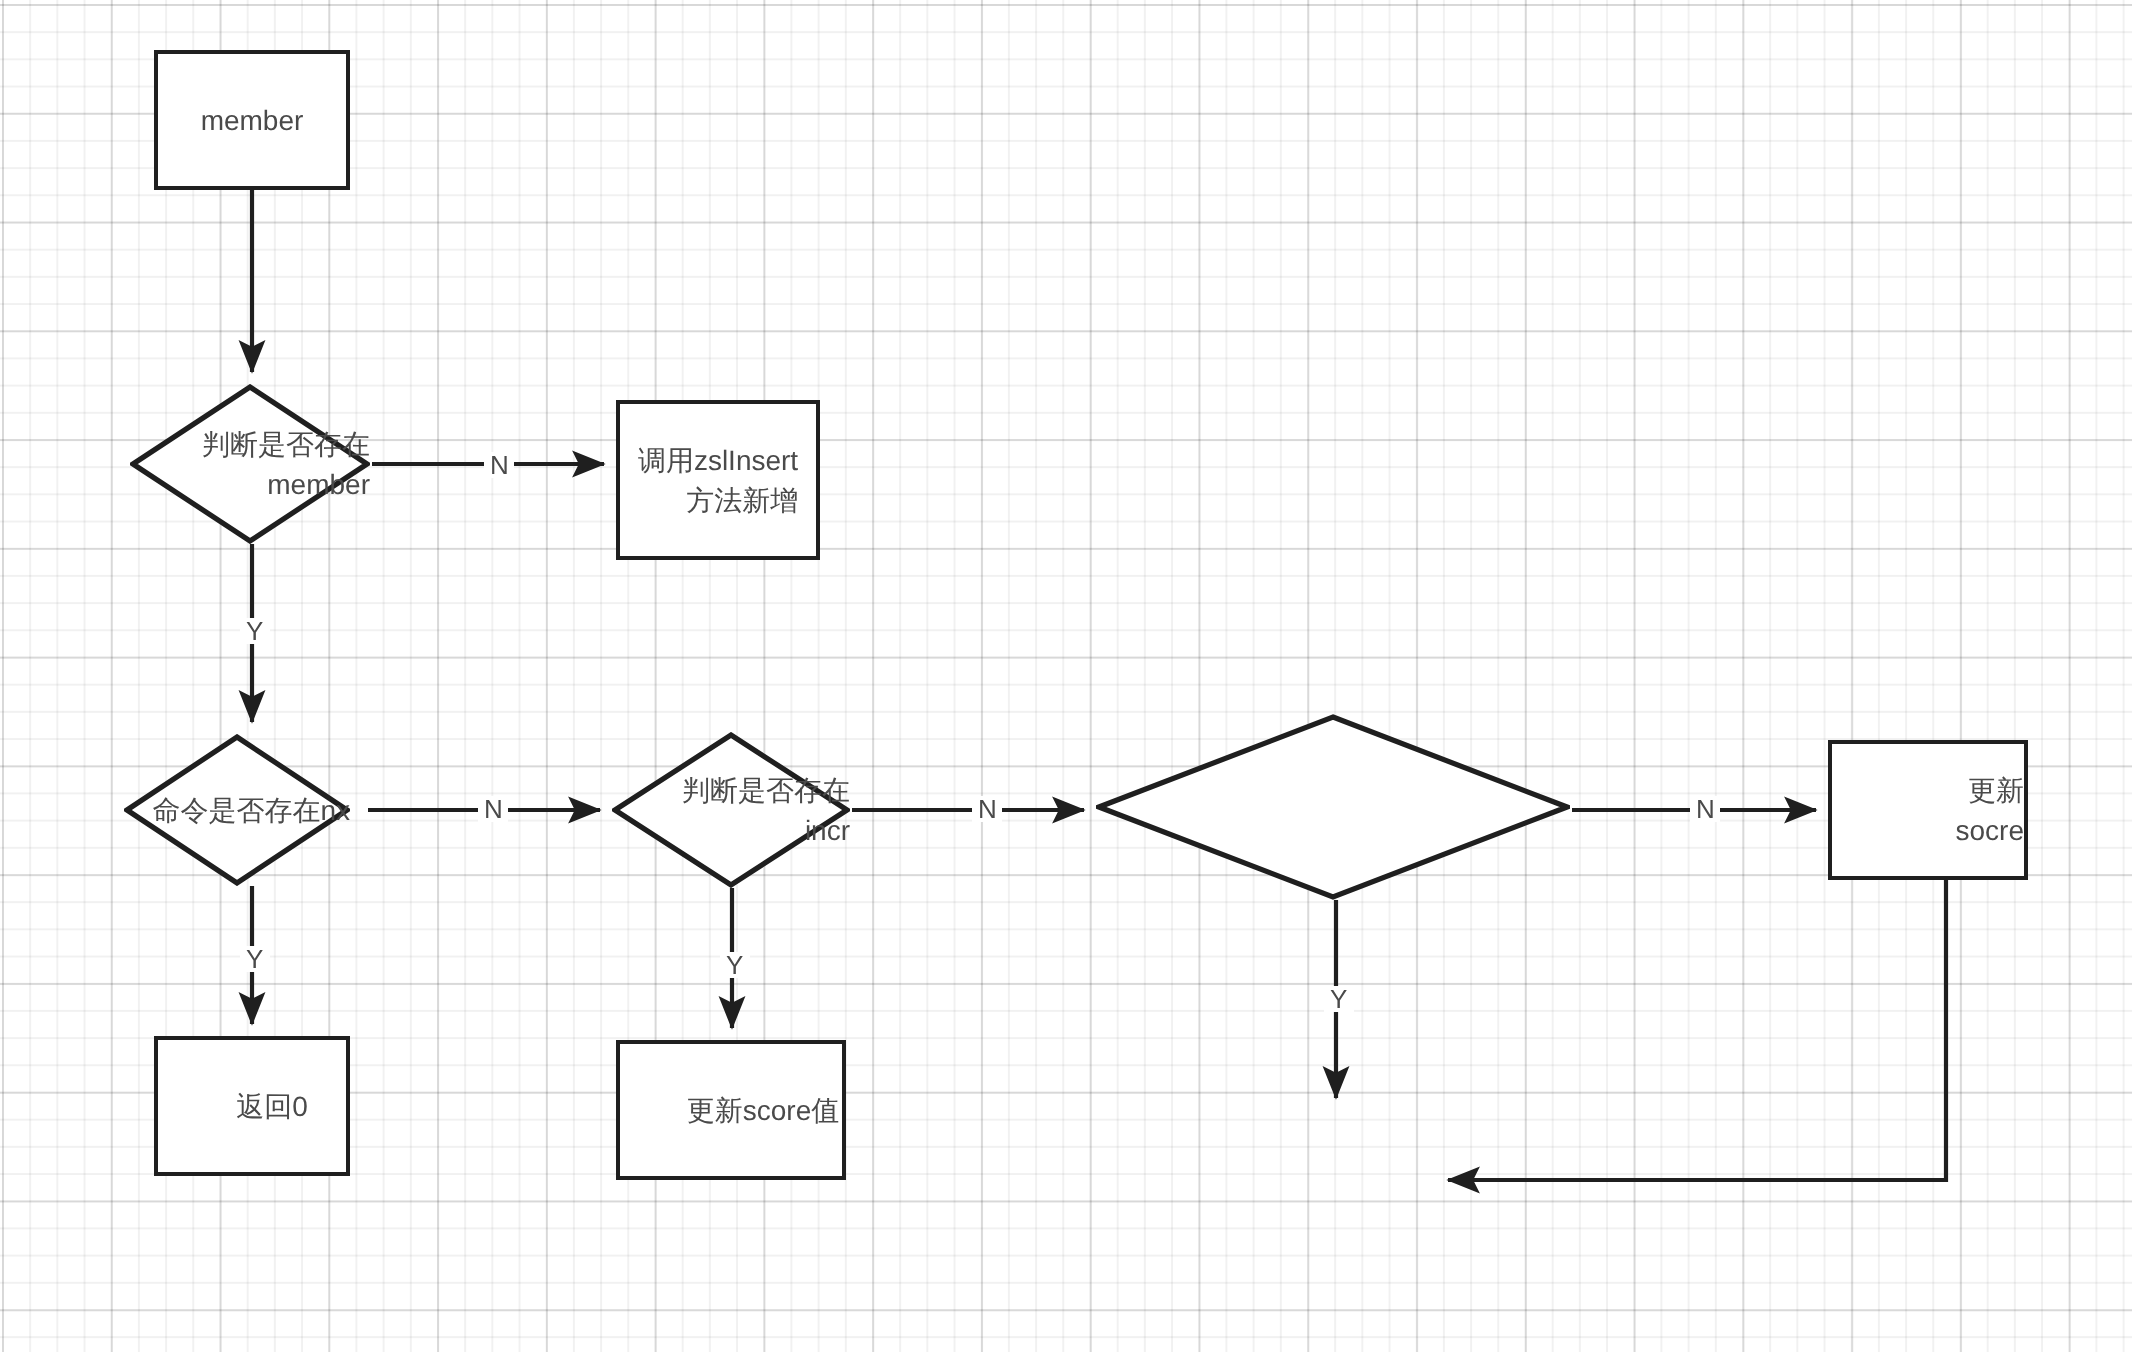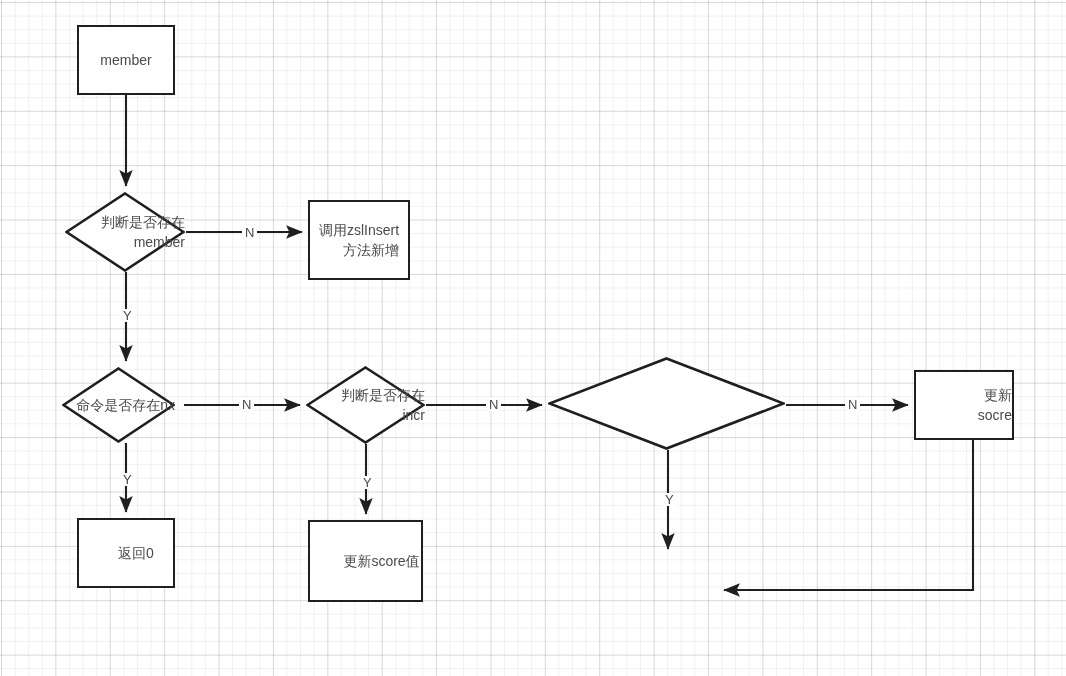--- a/index.html
+++ b/index.html
@@ -128,21 +128,21 @@
   </div>
 
   <div class="node decision" style="left:306px; top:366px; width:119px; height:78px;">
     <svg class="dshape" viewBox="0 0 119 78" preserveAspectRatio="none">
       <polygon points="59.5,1.5 117.5,39 59.5,76.5 1.5,39" fill="#ffffff" stroke="#1f1f1f" stroke-width="2.6" vector-effect="non-scaling-stroke"></polygon>
     </svg>
     <span class="dlabel" style="width:100%;">判断是否存在
 incr</span>
   </div>
 
-  <div class="node process" style="left:308px; top:520px; width:115px; height:82px;padding-left:32px;">
+  <div class="node process" style="left:308px; top:520px; width:115px; height:70px;padding-left:32px;">
     <span>更新score值</span>
   </div>
 
   <div class="node decision" style="left:548px; top:357px; width:237px; height:93px;">
     <svg class="dshape" viewBox="0 0 237 93" preserveAspectRatio="none">
       <polygon points="118.5,1.5 235.5,46.5 118.5,91.5 1.5,46.5" fill="#ffffff" stroke="#1f1f1f" stroke-width="2.6" vector-effect="non-scaling-stroke"></polygon>
     </svg>
   </div>
 
 

